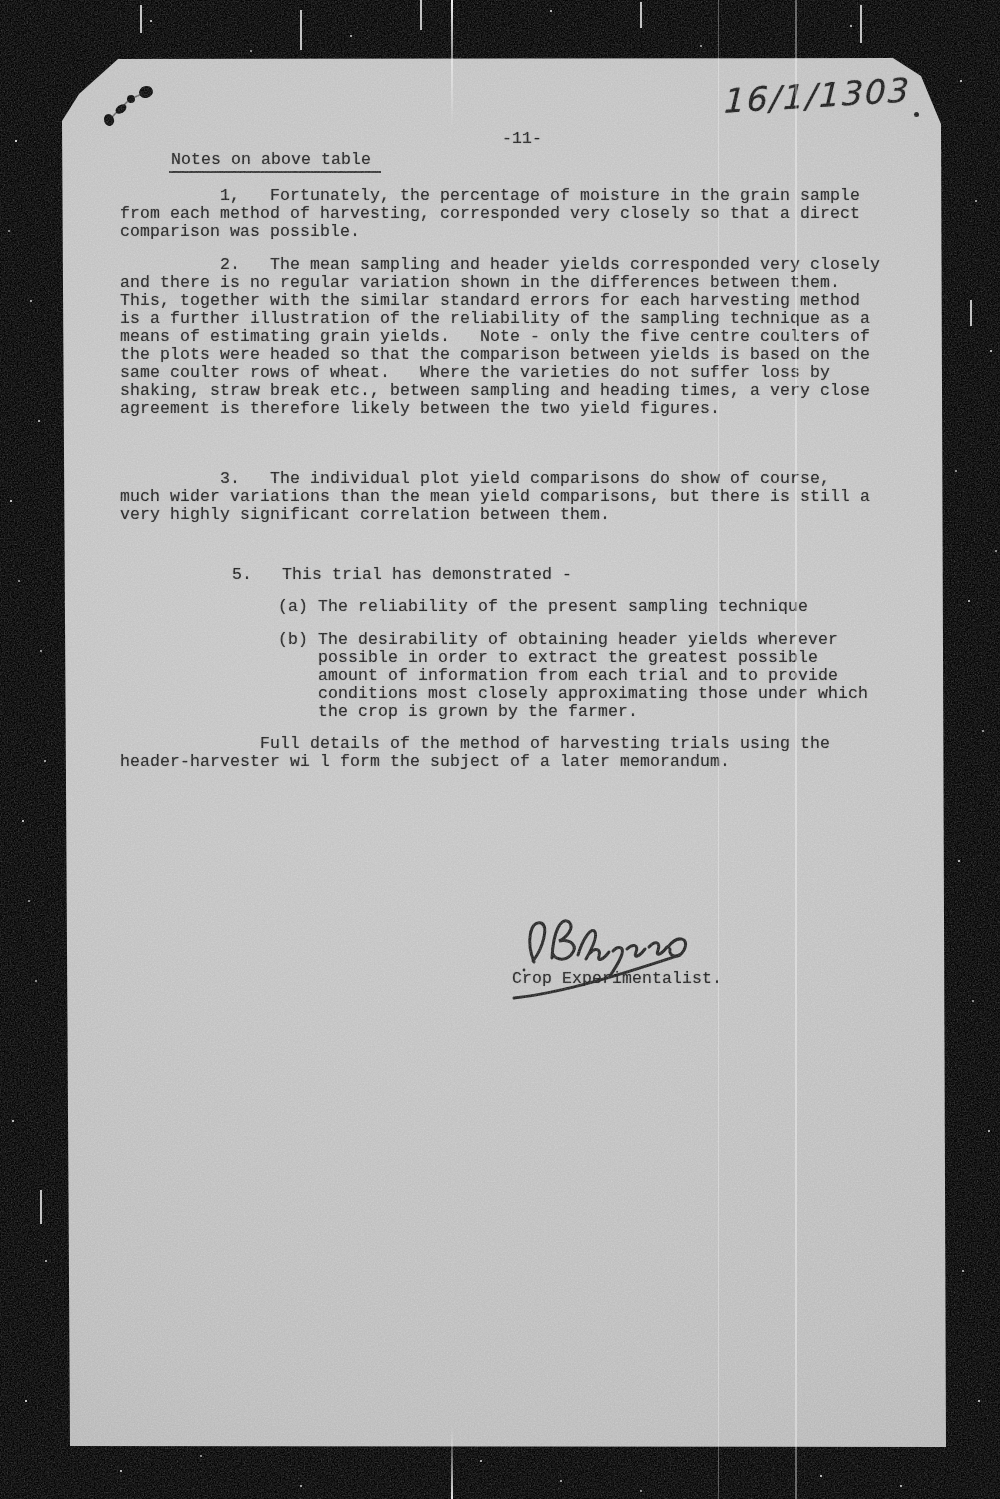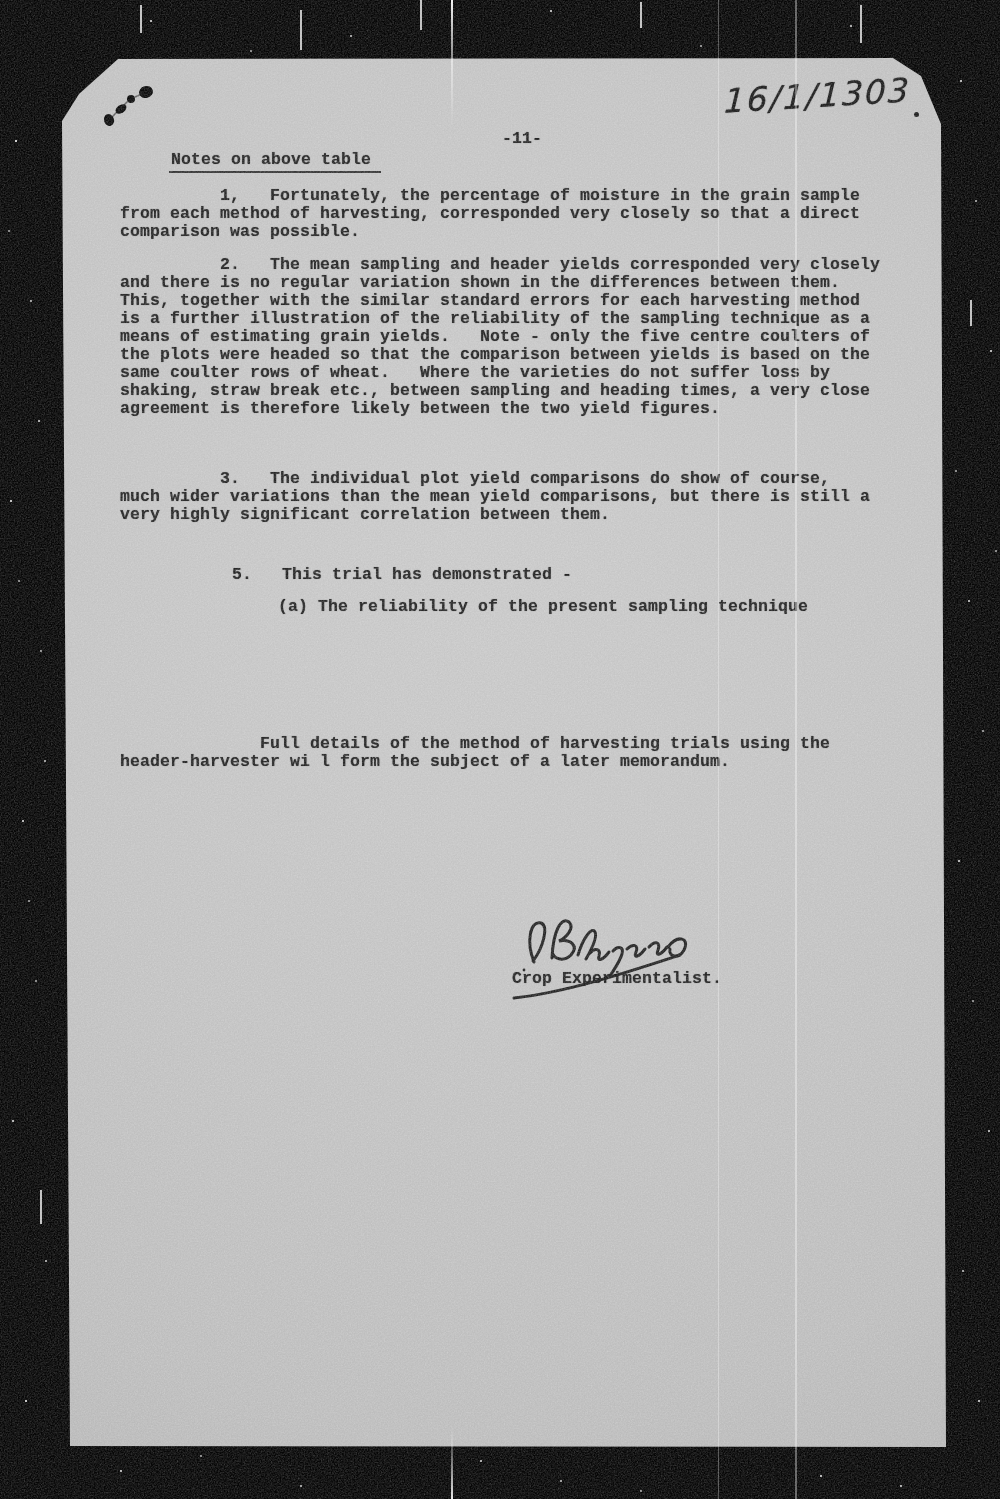--- a/index.html
+++ b/index.html
@@ -13,21 +13,21 @@
   
   .paper{
     position:absolute;left:0;top:0;width:1000px;height:1499px;
     background:radial-gradient(115% 85% at 47% 34%, #c9c9c9 0%, #c3c3c3 42%, #bdbdbd 72%, #b2b2b2 100%);
     clip-path:polygon(62px 121px, 79px 94px, 118px 59px, 893px 58px, 921px 76px, 941px 124px, 946px 1447px, 70px 1446px);
   }
   
   .tw{
     position:absolute;
     font-family:"Liberation Mono","DejaVu Sans Mono",monospace;
-    font-size:16.5px;line-height:18px;font-weight:700;
+    font-size:16.5px;line-height:18px;font-weight:400;
     color:#262626;white-space:pre;letter-spacing:.1px;
     text-shadow:0 0 1px rgba(25,25,25,.55);
   }
   .heading{border-bottom:2.5px solid rgba(30,30,30,.85);padding:0 10px 2px 2px;margin-left:-2px;}
   .und{text-decoration:underline;text-underline-offset:3px;text-decoration-thickness:1.5px;}
   
   .handref{
     position:absolute;left:724px;top:76px;
     font-family:"DejaVu Sans",sans-serif;font-style:italic;
     font-size:33px;color:#1e1e1e;letter-spacing:2px;
@@ -109,20 +109,25 @@
 shaking, straw break etc., between sampling and heading times, a very close
 agreement is therefore likely between the two yield figures.</div>
 
   <div class="tw" style="left:120px;top:426px;margin-top:44px;">          3.   The individual plot yield comparisons do show of course,
 much wider variations than the mean yield comparisons, but there is still a
 very highly significant correlation between them.</div>
 
 
   <div class="tw" style="left:132px;top:566px;">          5.   This trial has demonstrated -</div>
   <div class="tw" style="left:278px;top:598px;">(a) The reliability of the present sampling technique</div>
+  <div class="tw" style="left:278px;top:631px;">(b) The desirability of obtaining header yields wherever
+    possible in order to extract the greatest possible
+    amount of information from each trial and to provide
+    conditions most closely approximating those under which
+    the crop is grown by the farmer.</div>
 
   <div class="tw" style="left:120px;top:735px;">              Full details of the method of harvesting trials using the
 header-harvester wi l form the subject of a later memorandum.</div>
 
   <div class="tw" style="left:512px;top:970px;">Crop Experimentalist.</div>
 
   <svg class="sig-svg" width="200" height="100" viewBox="0 0 200 100">
     <g fill="none" stroke="#191919" stroke-width="3" stroke-linecap="round" opacity=".92">
       <path d="M16,90 C70,84 130,64 182,47"></path>
       <path d="M36,54 C28,34 32,12 43,15 C51,18 45,40 35,53"></path>

